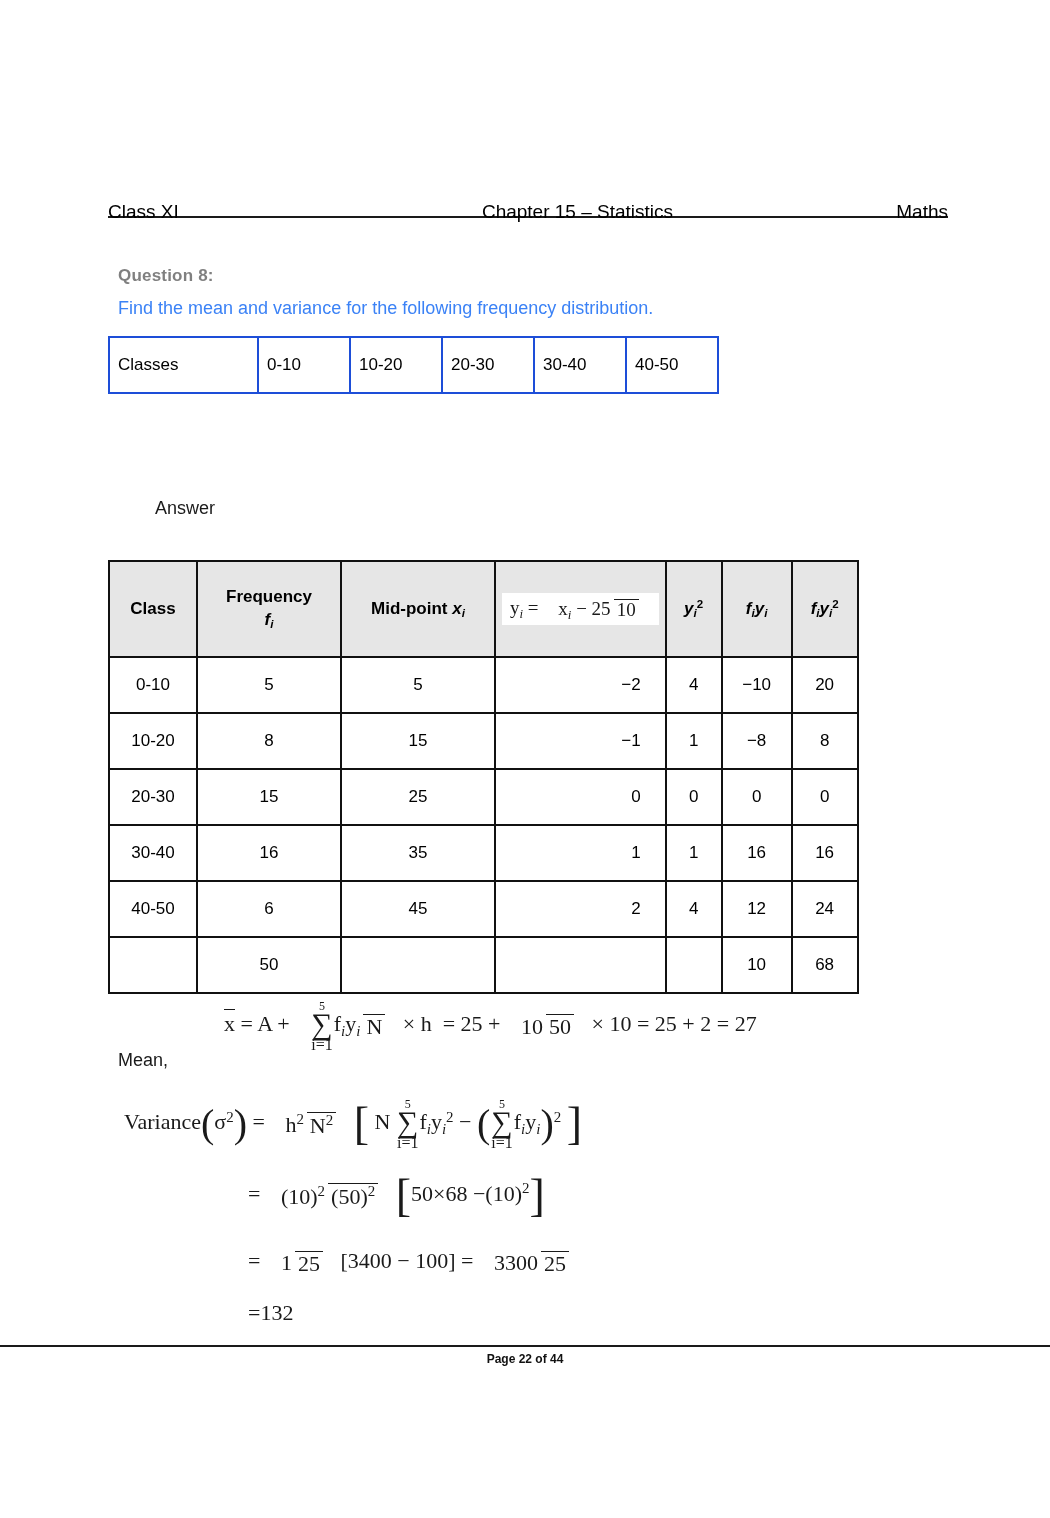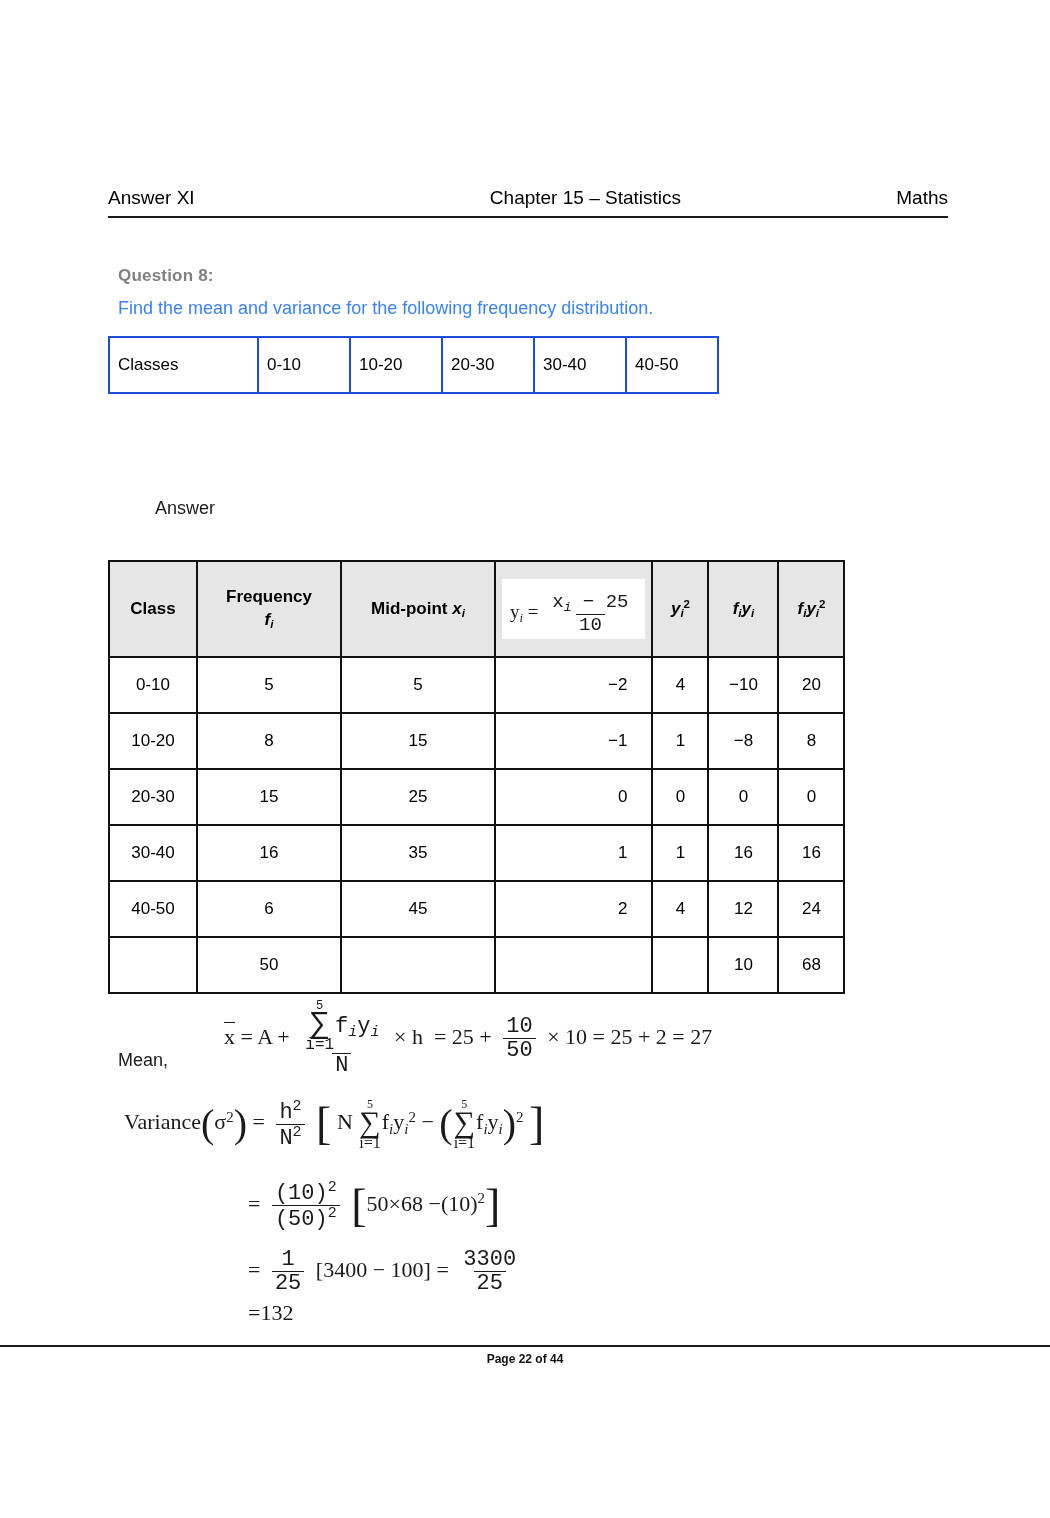--- a/index.html
+++ b/index.html
@@ -27,21 +27,21 @@
   }
   .page-header .hdr-row {
     display: flex;
     align-items: baseline;
     justify-content: space-between;
     font-size: 19px;
     line-height: 24px;
   }
   .hdr-left   { white-space: nowrap; }
   .hdr-center { white-space: nowrap; margin-left: 80px; }
-  .hdr-right  { white-space: nowrap; }
+  .hdr-right  { white-space: nowrap; margin-top: 14px; }
 
   
   .question-label {
     position: absolute;
     left: 118px;
     top: 266px;
     font-size: 17px;
     font-weight: bold;
     color: #808080;
     letter-spacing: .2px;
@@ -125,43 +125,42 @@
 
   .hdr-stack { display: block; line-height: 1.35; }
   .it { font-style: italic; }
   .sub { font-size: .68em; vertical-align: -0.28em; font-style: italic; }
   .sup { font-size: .68em; vertical-align: 0.52em; }
 
   
   .formula-box {
     background: #ffffff;
     border: 0;
-    padding: 13px 8px 4px;
+    padding: 5px 8px 4px;
     display: inline-block;
     font-family: "Liberation Serif", serif;
     font-weight: normal;
     font-size: 19px;
     line-height: 1;
     color: #1a1a1a;
   }
 
   
   .math {
     font-family: "Liberation Serif", serif;
     color: #1a1a1a;
     white-space: nowrap;
   }
   .frac {
     display: inline-flex;
-    flex-direction: column;
+    flex-direction: row;
     align-items: center;
     vertical-align: middle;
-    margin: 0 6px;
+    margin: 0 12px;
     line-height: 1.06;
-    font-family: Liberation Mono, monospace;
   }
   .frac > .num { padding: 0 3px; }
   .frac > .den { padding: 0 3px; border-top: 1.6px solid #1a1a1a; }
 
   .bigsum {
     display: inline-flex;
     flex-direction: column;
     align-items: center;
     vertical-align: middle;
     line-height: 1;
@@ -233,21 +232,21 @@
     font-size: 12px;
     font-weight: bold;
     color: #111111;
   }
 </style>
 </head>
 <body>
 
 <div class="page-header">
   <div class="hdr-row">
-    <span class="hdr-left">Answer XI</span>
+    <span class="hdr-left">Class XI</span>
     <span class="hdr-center">Chapter 15 – Statistics</span>
     <span class="hdr-right">Maths</span>
   </div>
 </div>
 
 <div class="question-label">Question 8:</div>
 <div class="question-text">Find the mean and variance for the following frequency distribution.</div>
 
 <table class="q-table">
   <tbody>

